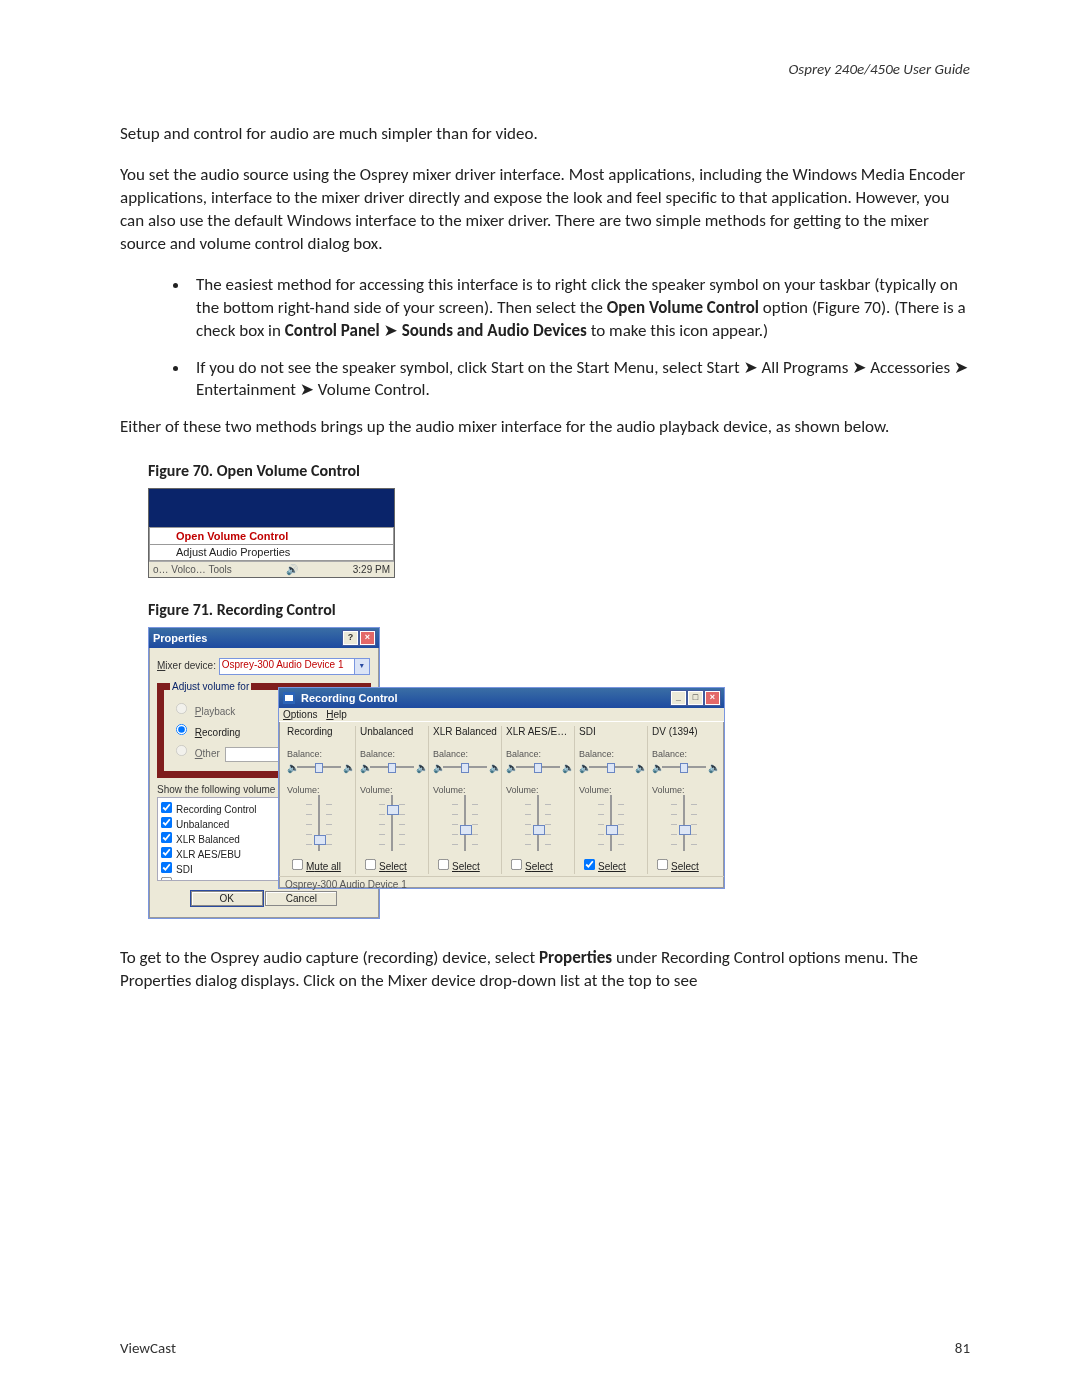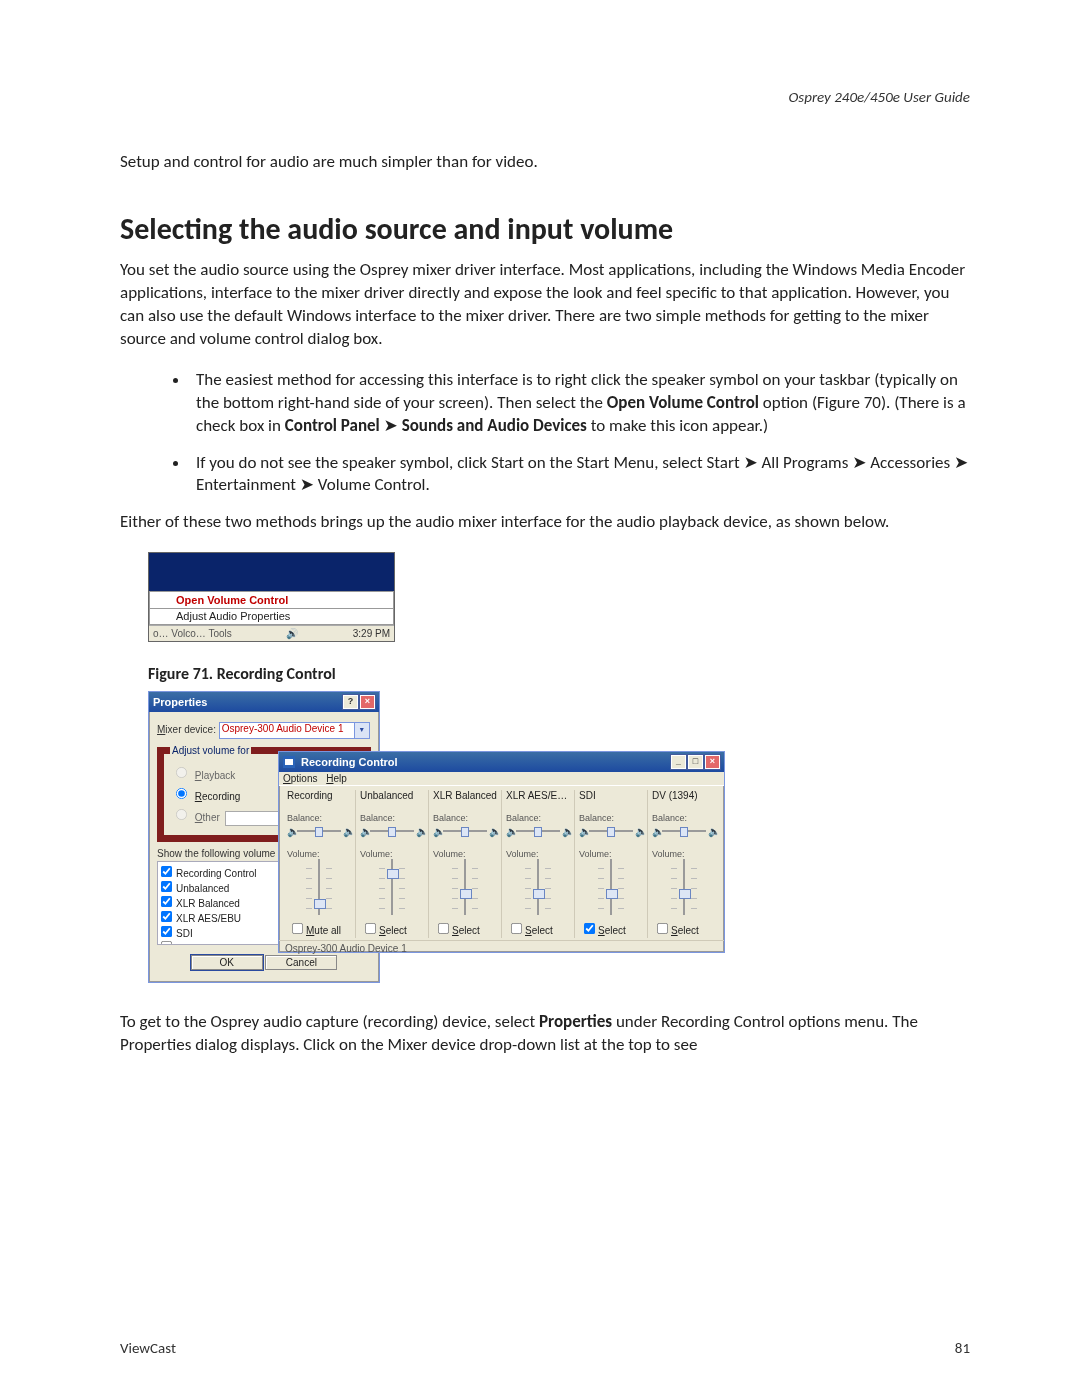--- a/index.html
+++ b/index.html
@@ -5,21 +5,21 @@
   body {
     margin: 0;
     background: #fff;
     font-family: Calibri, "Segoe UI", Arial, sans-serif;
     color: #222;
   }
   .page {
     width: 1080px;
     min-height: 1397px;
     margin: 0 auto;
-    padding: 88px 110px 50px 120px;
+    padding: 60px 110px 50px 120px;
     box-sizing: border-box;
     position: relative;
   }
   .running-head {
     text-align: right;
     font-style: italic;
     font-size: 15px;
     color: #333;
     margin-bottom: 45px;
   }
@@ -266,21 +266,21 @@
     position: absolute; left: -4px; width: 10px; height: 8px;
     background: #dde6f5; border: 1px solid #6a86c2;
   }
   .vslider .ticks {
     position: absolute; left: 50%; top: 0; width: 26px; height: 100%;
     transform: translateX(-50%);
     background:
       repeating-linear-gradient(to bottom, transparent 0 9px, #bbb 9px 10px) left/6px 100% no-repeat,
       repeating-linear-gradient(to bottom, transparent 0 9px, #bbb 9px 10px) right/6px 100% no-repeat;
   }
-  .rc-col .chk { font-size: 10px; white-space: nowrap; }
+  .rc-col .chk { font-size: 10px; white-space: nowrap; text-decoration: underline; }
   .rc-col .chk input { transform: scale(0.85); margin-right: 2px; vertical-align: -1px; }
   .rec .status {
     border-top: 1px solid #cfcab8;
     padding: 2px 6px;
     font-size: 10px;
     color: #555;
   }
 
   .footer {
     position: absolute;
@@ -295,33 +295,33 @@
 </head>
 <body>
 
 <div class="page">
 
   <div class="running-head">Osprey 240e/450e User Guide</div>
 
 
   <p class="body">Setup and control for audio are much simpler than for video.</p>
 
-  <h2 class="section">Selecting the audio source and input volume</h2>
 
   <p class="body" style="margin-top:10px">You set the audio source using the Osprey mixer driver interface. Most applications, including the Windows Media Encoder applications, interface to the mixer driver directly and expose the look and feel specific to that application. However, you can also use the default Windows interface to the mixer driver. There are two simple methods for getting to the mixer source and volume control dialog box.</p>
 
   <ul class="bullets">
     <li>
       <span>The easiest method for accessing this interface is to right click the speaker symbol on your taskbar (typically on the bottom right-hand side of your screen). Then select the </span><b>Open Volume Control</b><span> option (Figure 70). (There is a check box in </span><b>Control Panel</b><span> ➤ </span><b>Sounds and Audio Devices</b><span> to make this icon appear.)</span>
     </li>
     <li>If you do not see the speaker symbol, click Start on the Start Menu, select Start ➤ All Programs ➤ Accessories ➤ Entertainment ➤ Volume Control.</li>
   </ul>
 
   <p class="body" style="margin-top:4px">Either of these two methods brings up the audio mixer interface for the audio playback device, as shown below.</p>
 
+  <div class="fig-caption">Figure 70. Open Volume Control</div>
   <div class="fig70">
     <div class="bluebar"></div>
     <div class="menu">
       <div class="row hi">Open Volume Control</div>
       <div class="row">Adjust Audio Properties</div>
     </div>
     <div class="tray">
       <span class="apps">o…   Volco…   Tools</span>
       <span>
         <span>🔊</span>

